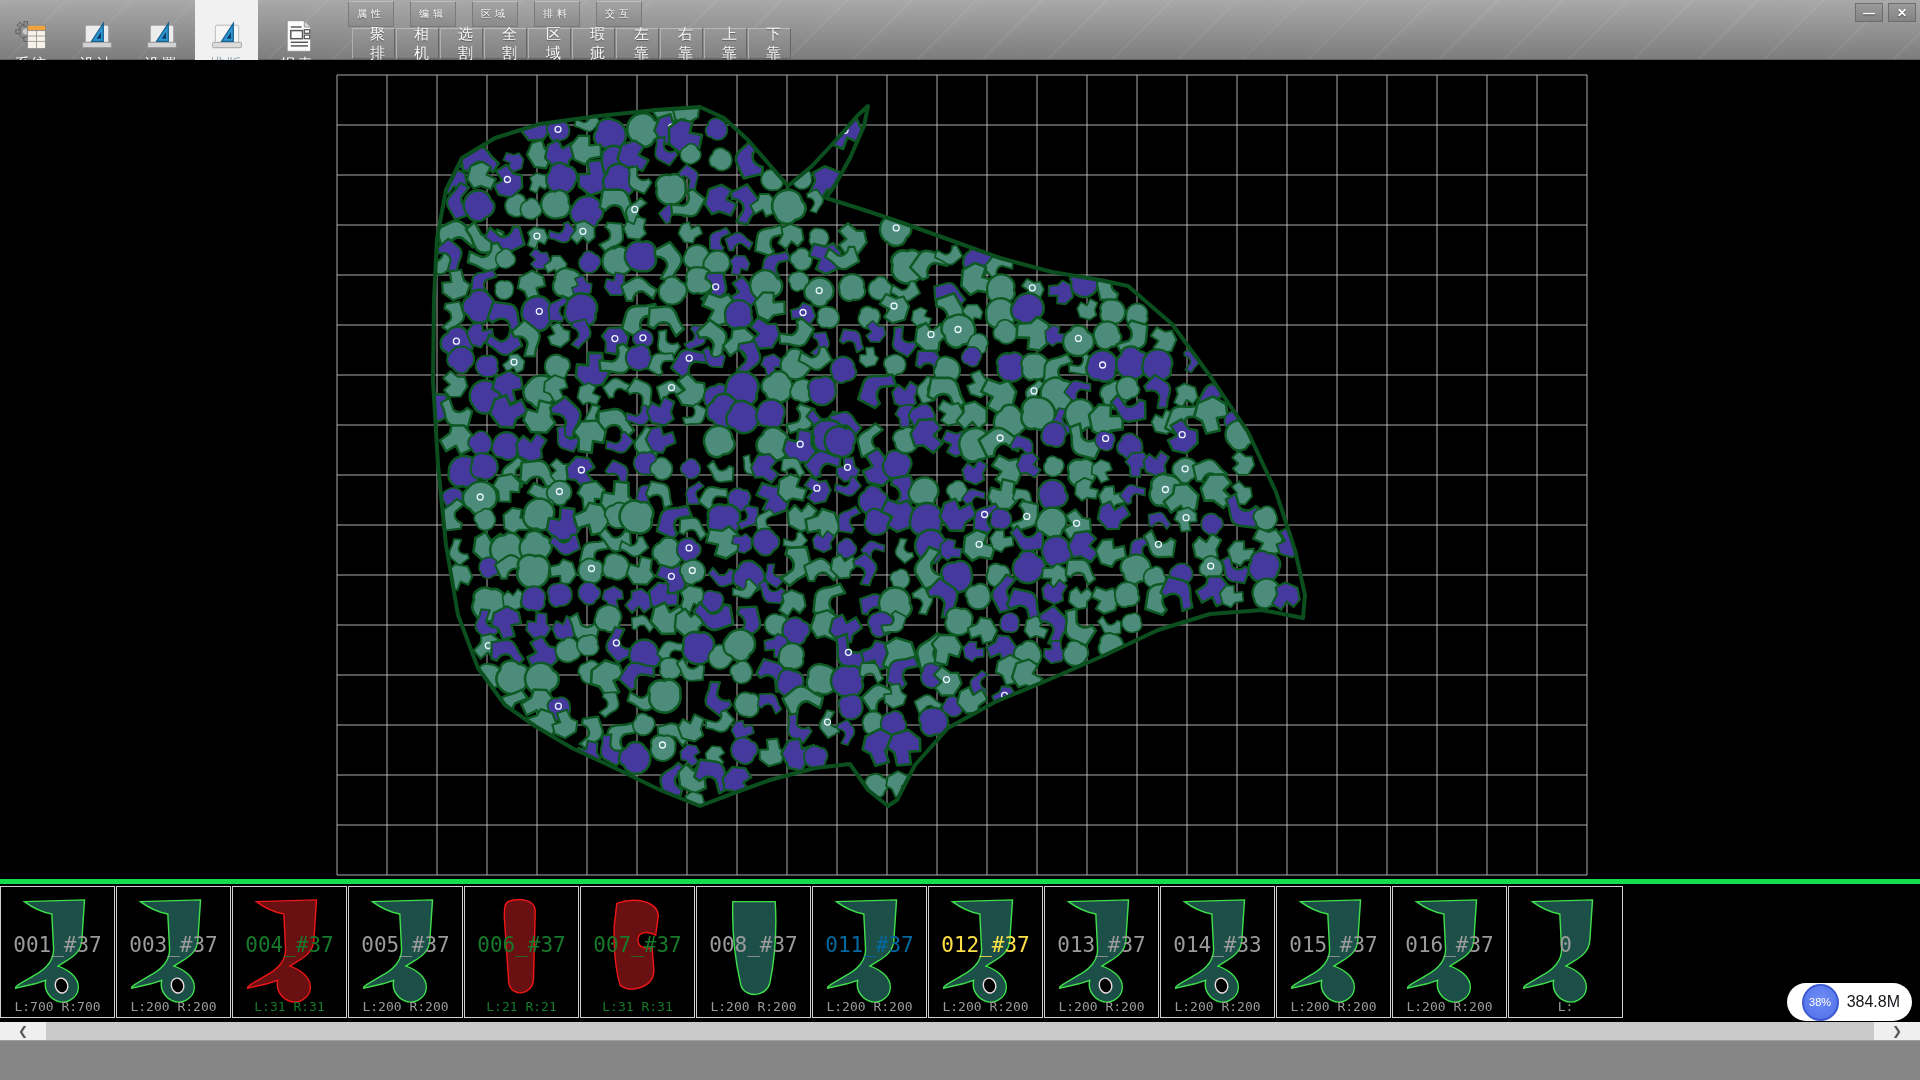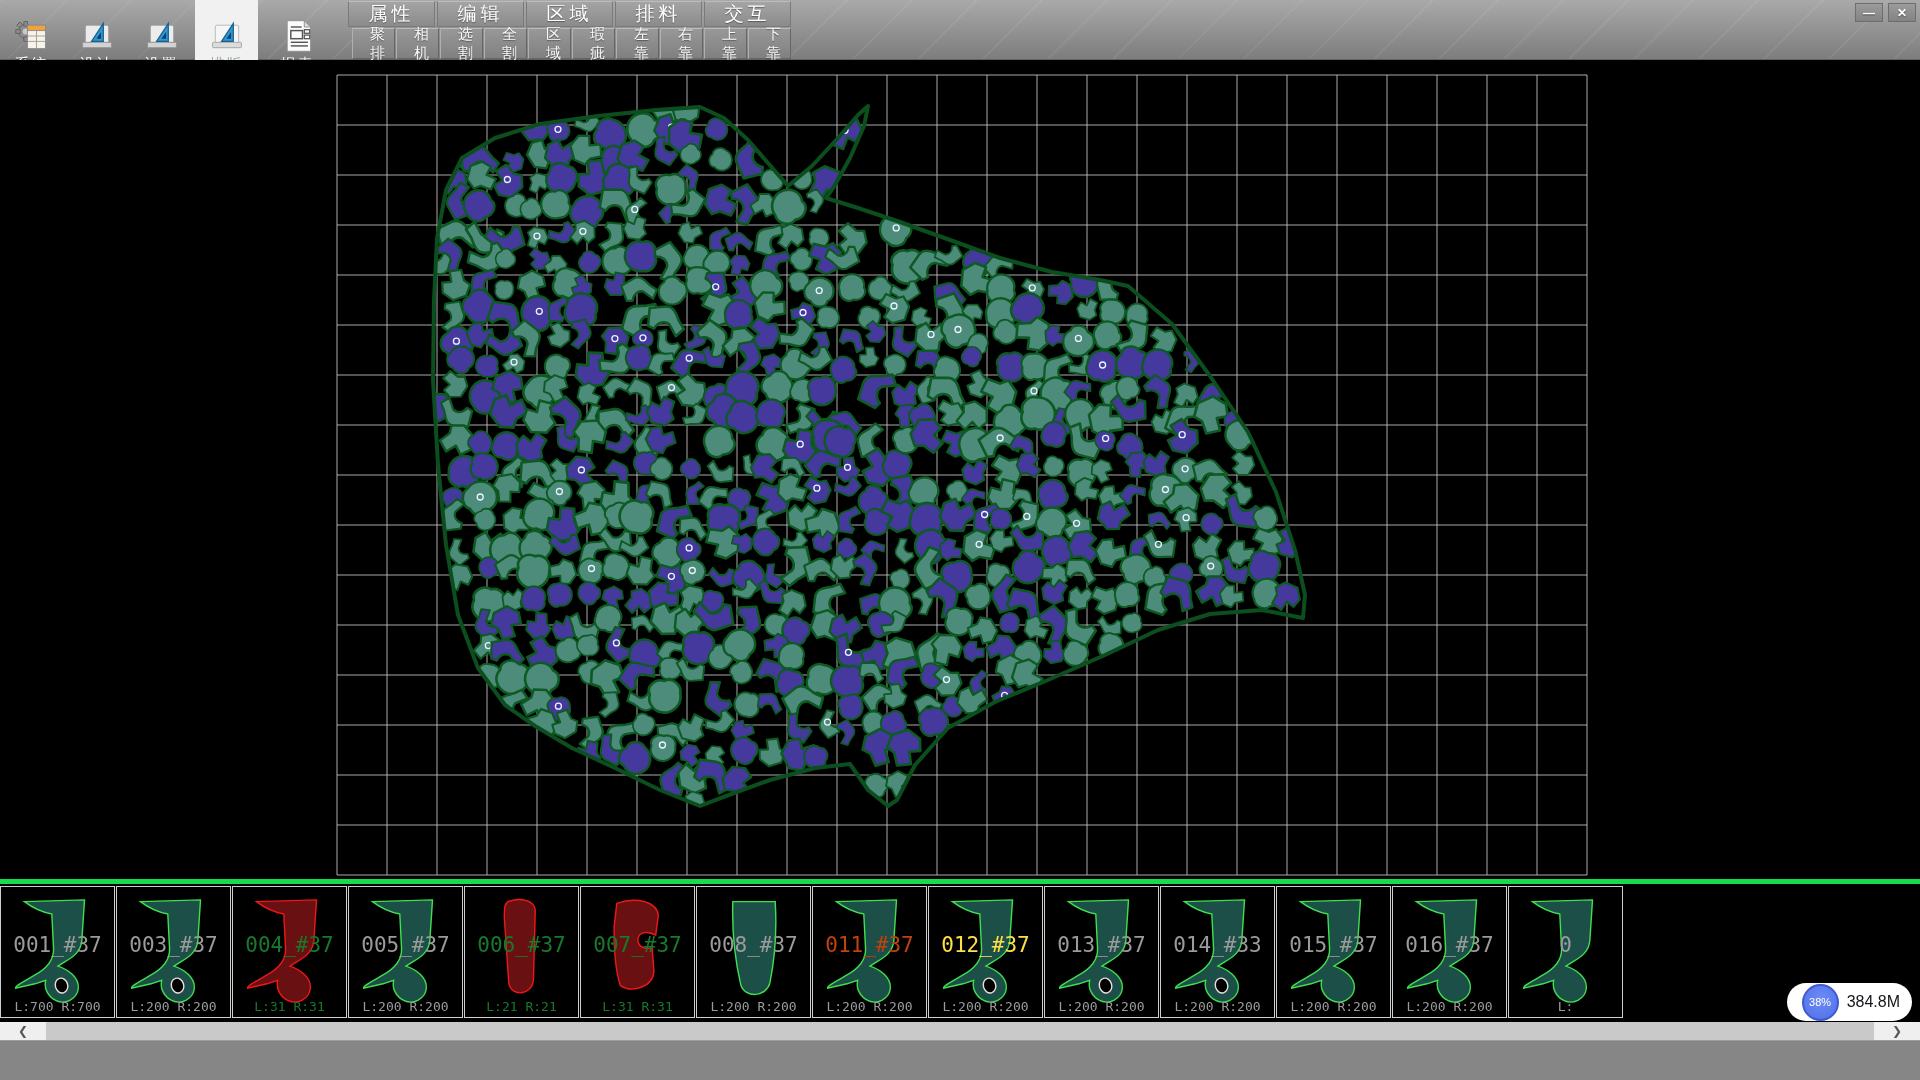--- a/index.html
+++ b/index.html
@@ -18,22 +18,22 @@
     justify-content:flex-start; padding-top:18px; cursor:pointer; }
   .tab + .tab { margin-left:2px; }
   .tab.report { margin-left:8px; }
   .tab.active { background:#f1f1f1; }
   .tab .icon { width:40px; height:36px; }
   .tab .tlabel { font-size:15px; color:#fcfcfc; letter-spacing:2px;
     text-shadow:0 1px 1px rgba(0,0,0,.45); margin-top:1px; }
   .tab.active .tlabel { color:#95a7b2; text-shadow:none; }
 
   .menu-row { position:absolute; left:348px; top:1px; height:26px; display:flex; }
-  .menu-btn { width:87px; height:26px; margin-right:2px; display:flex; align-items:center;
-    justify-content:center; font-size:19px; color:#ffffff; letter-spacing:4px;
+  .menu-btn { width:46px; height:26px; margin-right:16px; display:flex; align-items:center;
+    justify-content:center; font-size:10px; color:#ffffff; letter-spacing:4px;
     background:linear-gradient(#a4a4a4,#8b8b8b);
     border:1px solid #7a7a7a; border-top-color:#bdbdbd; cursor:pointer;
     text-shadow:0 1px 1px rgba(0,0,0,.4); }
   .tool-row { position:absolute; left:352px; top:28px; height:31px; display:flex; }
   .tool-btn { width:43px; height:31px; margin-right:1px; display:flex; align-items:center;
     justify-content:center; font-size:15px; color:#f8f8f8; letter-spacing:1px;
     background:linear-gradient(#989898,#808080);
     border:1px solid #666; border-top-color:#b9b9b9; border-left-color:#b0b0b0;
     cursor:pointer; text-shadow:0 1px 1px rgba(0,0,0,.4);padding-left:17px; }
 
@@ -897,21 +897,21 @@
       <svg viewBox="0 0 120 130" width="106" height="126">
           <path d="M36,8 L84,8 C86,40 84,70 78,100 C74,116 50,118 45,102 C38,72 35,40 36,8 Z" fill="#1d4f49" stroke="#3fe04c" stroke-width="1.6"></path>
         </svg>
         <div class="tid" style="color: rgb(155, 155, 155);">008_#37</div>
       <div class="tlr" style="color: rgb(155, 155, 155);">L:200 R:200</div>
     </div>
       <div class="thumb">
       <svg viewBox="0 0 120 130" width="106" height="126">
           <path d="M22,8 L90,6 L87,52 C86,64 78,70 68,76 L60,81 C72,85 84,94 83,106 C82,118 68,125 58,120 C49,116 44,107 46,97 L34,101 L12,106 C11,103 24,97 34,91 C47,84 55,74 55,62 L53,22 C42,20 30,14 22,8 Z" fill="#1d4f49" stroke="#3fe04c" stroke-width="1.6"></path>
         </svg>
-        <div class="tid" style="color: #c2410c;">011_#37</div>
+        <div class="tid" style="color: #0369a1;">011_#37</div>
       <div class="tlr" style="color: rgb(155, 155, 155);">L:200 R:200</div>
     </div>
       <div class="thumb">
       <svg viewBox="0 0 120 130" width="106" height="126">
           <path d="M22,8 L90,6 L87,52 C86,64 78,70 68,76 L60,81 C72,85 84,94 83,106 C82,118 68,125 58,120 C49,116 44,107 46,97 L34,101 L12,106 C11,103 24,97 34,91 C47,84 55,74 55,62 L53,22 C42,20 30,14 22,8 Z" fill="#1d4f49" stroke="#3fe04c" stroke-width="1.6"></path>
           <ellipse cx="64" cy="103" rx="7" ry="8.5" fill="#000000" stroke="#efdede" stroke-width="1.6" transform="rotate(-15 64 103)"></ellipse>
         </svg>
         <div class="tid" style="color: #fde047;">012_#37</div>
       <div class="tlr" style="color: rgb(155, 155, 155);">L:200 R:200</div>
     </div>

